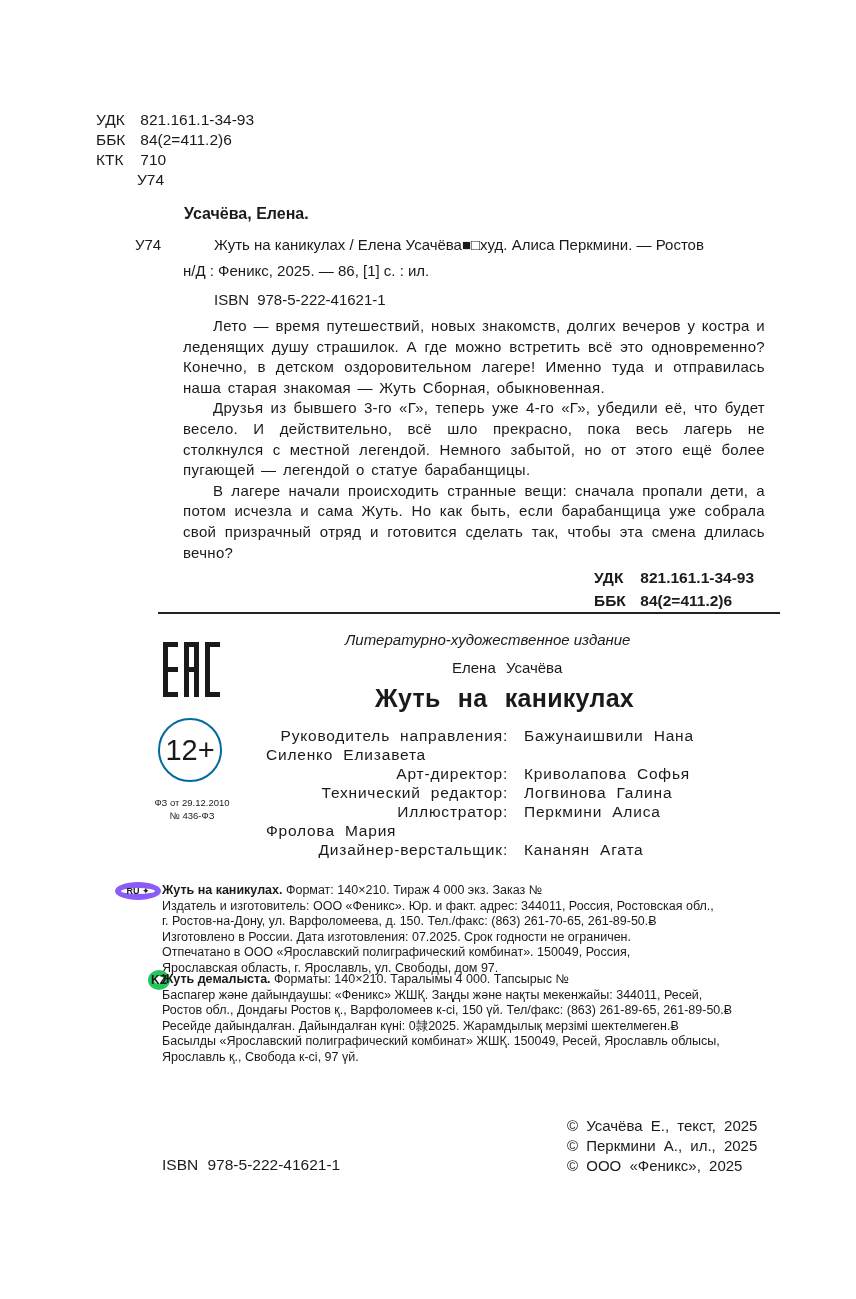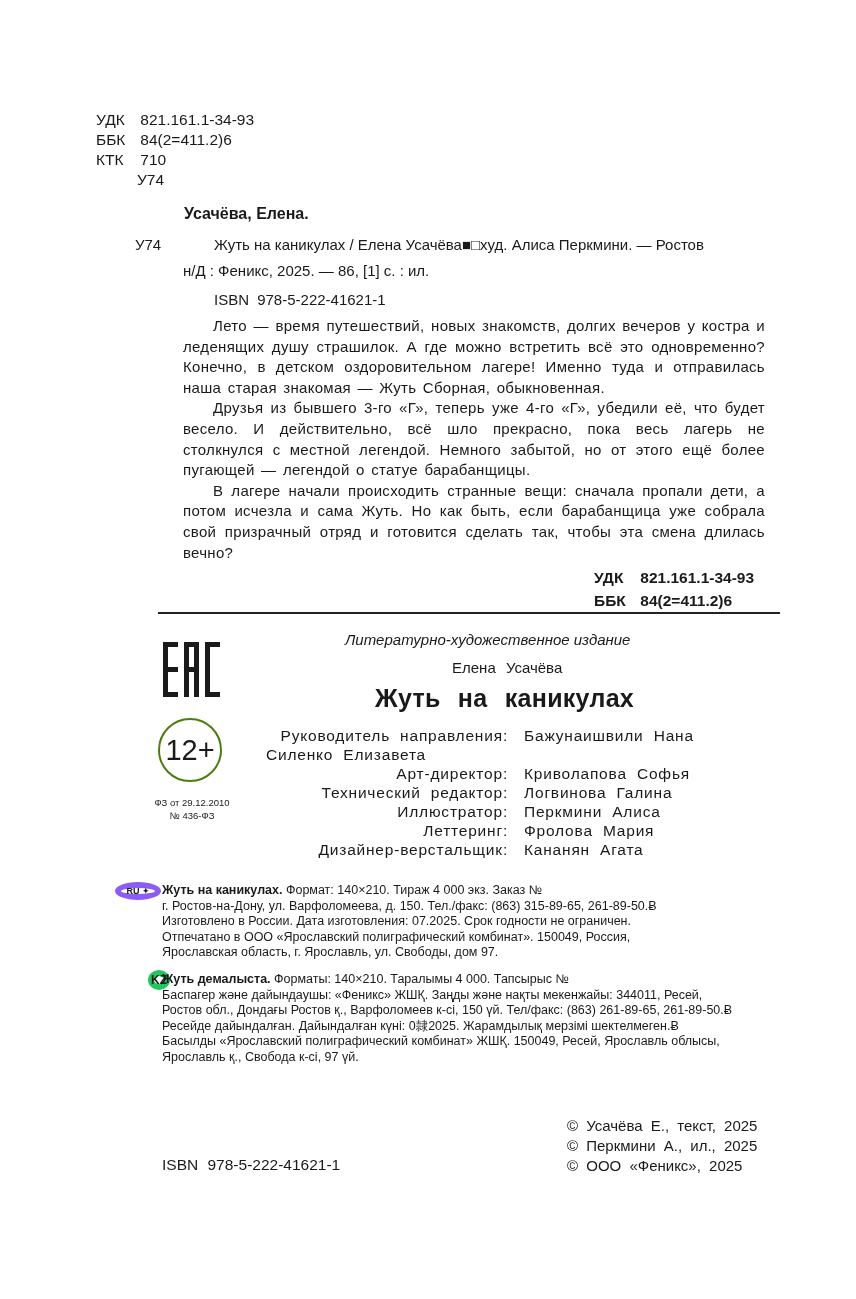--- a/index.html
+++ b/index.html
@@ -25,21 +25,21 @@
     .italic-sub { font-style: italic; font-size: 15px; }
     .author2 { font-size: 15px; word-spacing: 6px; }
     .title { font-weight: bold; font-size: 25px; word-spacing: 10px; letter-spacing: 0.3px; }
     .credits { position: absolute; top: 726px; left: 250px; font-size: 15.5px; line-height: 19px; letter-spacing: 0.8px; word-spacing: 5px; }
     .credits .row { display: flex; }
     .credits .role { width: 258px; text-align: right; }
     .credits .name { margin-left: 16px; }
     .eac { position: absolute; left: 163px; top: 642px; width: 58px; height: 55px; }
     .age {
       position: absolute; left: 158px; top: 718px; width: 64px; height: 64px;
-      border: 2px solid #4d7c0f; border-radius: 50%; box-sizing: border-box;
+      border: 2px solid #0369a1; border-radius: 50%; box-sizing: border-box;
       display: flex; align-items: center; justify-content: center;
       font-size: 29px; font-family: "Liberation Sans", sans-serif;
     }
     .law { position: absolute; left: 140px; top: 796px; width: 104px; text-align: center; font-size: 9.5px; line-height: 13px; }
     .imprint { position: absolute; left: 162px; font-size: 12.5px; line-height: 15.6px; }
     .imprint .b { font-weight: bold; }
     .badge-ru {
       position: absolute; left: 115px; top: 882px; width: 46px; height: 18px;
       border: 6px solid #8b5cf6; border-radius: 50%; box-sizing: border-box;
       font-size: 9px; font-weight: bold; display: flex; align-items: center; justify-content: center;
@@ -124,33 +124,33 @@
     </div>
   <div class="row">
       <span class="role">Технический редактор:</span>
       <span class="name">Логвинова Галина</span>
     </div>
   <div class="row">
       <span class="role">Иллюстратор:</span>
       <span class="name">Перкмини Алиса</span>
     </div>
   <div class="row">
-      <span class="role">Леттеринг:</span>
       <span class="name">Фролова Мария</span>
     </div>
   <div class="row">
       <span class="role">Дизайнер-верстальщик:</span>
       <span class="name">Кананян Агата</span>
     </div>
 </div>
 
 <div class="badge-ru"><span>RU</span>&nbsp;✦</div>
 <div class="imprint" style="top:883px;">
   <div><span class="b">Жуть на каникулах.</span><span> Формат: 140×210. Тираж 4 000 экз. Заказ №</span></div>
-  <div>г. Ростов-на-Дону, ул. Варфоломеева, д. 150. Тел./факс: (863) 315-89-65, 261-89-50.Ƀ</div>
+  <div>Издатель и изготовитель: ООО «Феникс». Юр. и факт. адрес: 344011, Россия, Ростовская обл.,</div>
+  <div>г. Ростов-на-Дону, ул. Варфоломеева, д. 150. Тел./факс: (863) 261-70-65, 261-89-50.Ƀ</div>
   <div>Изготовлено в России. Дата изготовления: 07.2025. Срок годности не ограничен.</div>
   <div>Отпечатано в ООО  «Ярославский полиграфический комбинат». 150049, Россия,</div>
   <div>Ярославская область,  г. Ярославль,  ул. Свободы, дом 97.</div>
 </div>
 
 <div class="badge-kz">
     <span>KZ</span>
   </div>
 <div class="imprint" style="top:972px;">
   <div><span class="b">Жуть демалыста.</span><span> Форматы: 140×210. Таралымы 4 000. Тапсырыс №</span></div>

